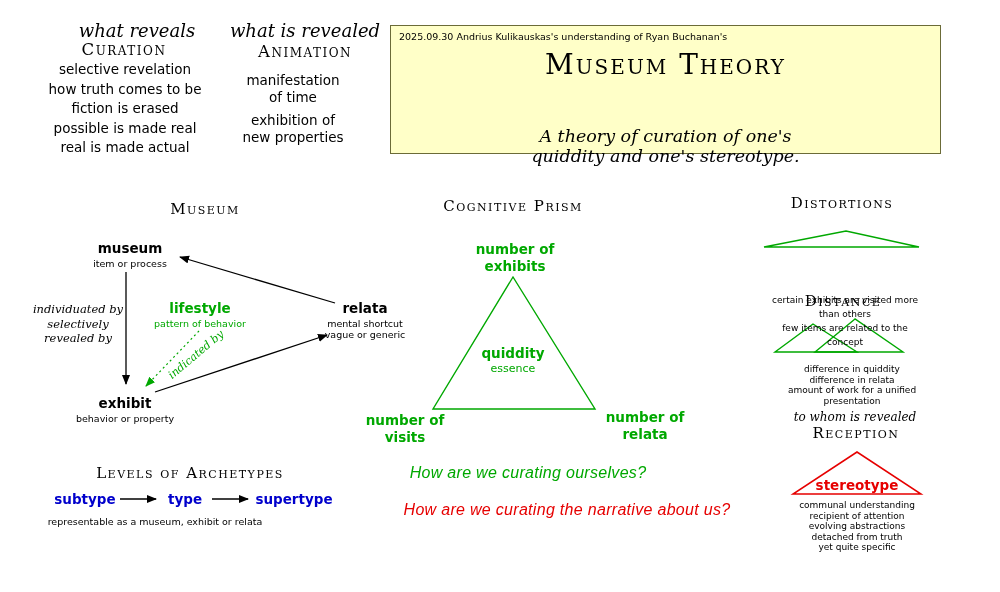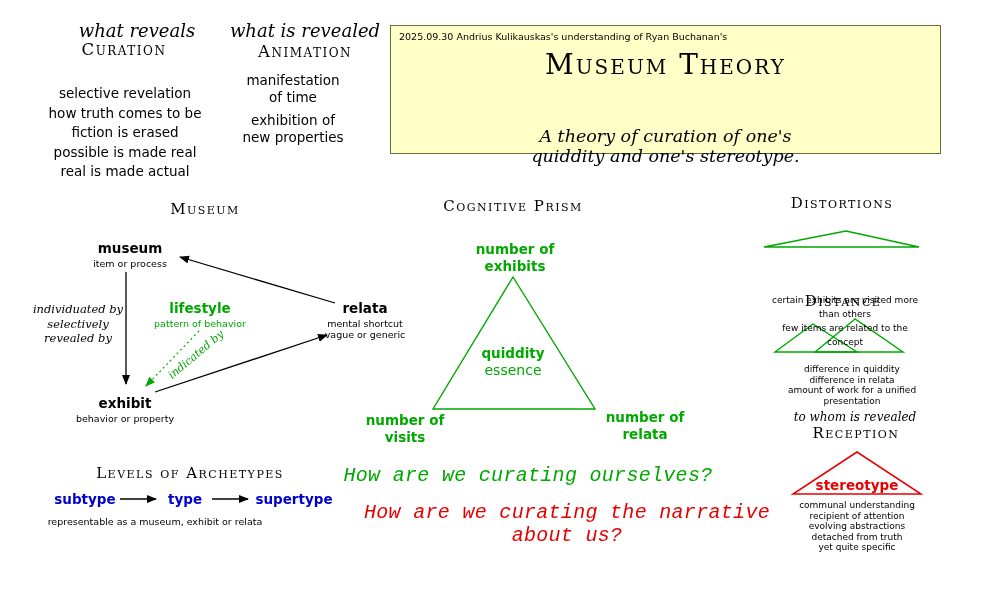--- a/index.html
+++ b/index.html
@@ -20,21 +20,21 @@
   .fs15 { font-size:15px; }
   .fs16 { font-size:16.5px; }
   .body-lines { font-size:13.5px; line-height:19.5px; }
   .anim-item { font-size:13.5px; line-height:16.5px; margin-bottom:7px; white-space:pre-line; }
   .node-label { font-weight:bold; font-size:13.5px; }
   .node-sub { font-size:9.5px; line-height:11px; margin-top:2px; white-space:pre-line; }
   .green { color:var(--green); }
   .red { color:var(--red); }
   .g-label { color:var(--green); font-weight:bold; font-size:13.5px; line-height:17px; white-space:pre-line; }
   .blue-label { color:var(--blue); font-weight:bold; font-size:13.5px; }
-  .question { font-family:Liberation Mono, monospace; font-style:italic; font-size:20px; letter-spacing:0.3px; }
+  .question { font-family:Liberation Sans, sans-serif; font-style:italic; font-size:16px; letter-spacing:0.3px; }
   .note-wide { font-size:9px; line-height:14px; white-space:pre-line;margin-top:40px; }
   .note-tight { font-size:9px; line-height:10.5px; white-space:pre-line; }
   .header-box { background:var(--box_bg); border:1px solid var(--box_border); }
   .edge-label { font-size:11.5px; line-height:14.5px; }
 
   svg.overlay { left:0; top:0; pointer-events:none; }
   .ln-k { stroke:#000; stroke-width:1.3; }
   .ln-g { stroke:var(--green); stroke-width:1.2; stroke-dasharray:2 3; }
   .tri-g { stroke:var(--green); stroke-width:1.4; fill:none; }
   .tri-r { stroke:var(--red); stroke-width:1.5; fill:none; }
@@ -64,21 +64,21 @@
 
   <path d="M513,277 L433,409 L595,409 Z" class="tri-g"></path>
   <path d="M764,247 L846,231 L919,247 Z" class="tri-g"></path>
   <path d="M813,324 L775,352 L857,352 Z" class="tri-g"></path>
   <path d="M855,319 L815,352 L903,352 Z" class="tri-g"></path>
   <path d="M857,452 L793,494 L921,494 Z" class="tri-r"></path>
 </svg>
 
 <div class="abs ctr it-serif fs13" style="left:125px; top:20px;">what reveals</div>
 <div class="abs ctr serif-caps fs16" style="left:124px; top:40px;">Curation</div>
-<div class="abs ctr pre body-lines" style="left:125px; top:84px;">selective revelation
+<div class="abs ctr pre body-lines" style="left:125px; top:60px;">selective revelation
 how truth comes to be
 fiction is erased
 possible is made real
 real is made actual</div>
 
 <div class="abs ctr it-serif fs13" style="left:293px; top:20px;">what is revealed</div>
 <div class="abs ctr serif-caps fs16" style="left:293px; top:42px;margin-left:12px;">Animation</div>
 <div class="abs ctr" style="left:293px; top:72px;">
   <div class="anim-item">manifestation
 of time</div>
@@ -118,21 +118,21 @@
 
 <div class="abs ctr" style="left:125px; top:395px;">
   <div class="node-label">exhibit</div>
   <div class="node-sub">behavior or property</div>
 </div>
 
 <div class="abs ctr serif-caps fs15" style="left:513px; top:197px;">Cognitive Prism</div>
 <div class="abs ctr g-label" style="left:515px; top:241px;">number of
 exhibits</div>
 <div class="abs ctr g-label" style="left:513px; top:345px;">quiddity</div>
-<div class="abs ctr green" style="left:513px; top:362px; font-size:14px;">essence</div>
+<div class="abs ctr green" style="left:513px; top:362px; font-size:11px;">essence</div>
 <div class="abs ctr g-label" style="left:405px; top:412px;">number of
 visits</div>
 <div class="abs ctr g-label" style="left:645px; top:409px;">number of
 relata</div>
 
 <div class="abs ctr question green" style="left:528px; top:464px;">How are we curating ourselves?</div>
 <div class="abs ctr question red" style="left:567px; top:501px;">How are we curating the narrative about us?</div>
 
 <div class="abs ctr serif-caps fs15" style="left:190px; top:464px;">Levels of Archetypes</div>
 <div class="abs ctr blue-label" style="left:85px; top:491px;">subtype</div>

